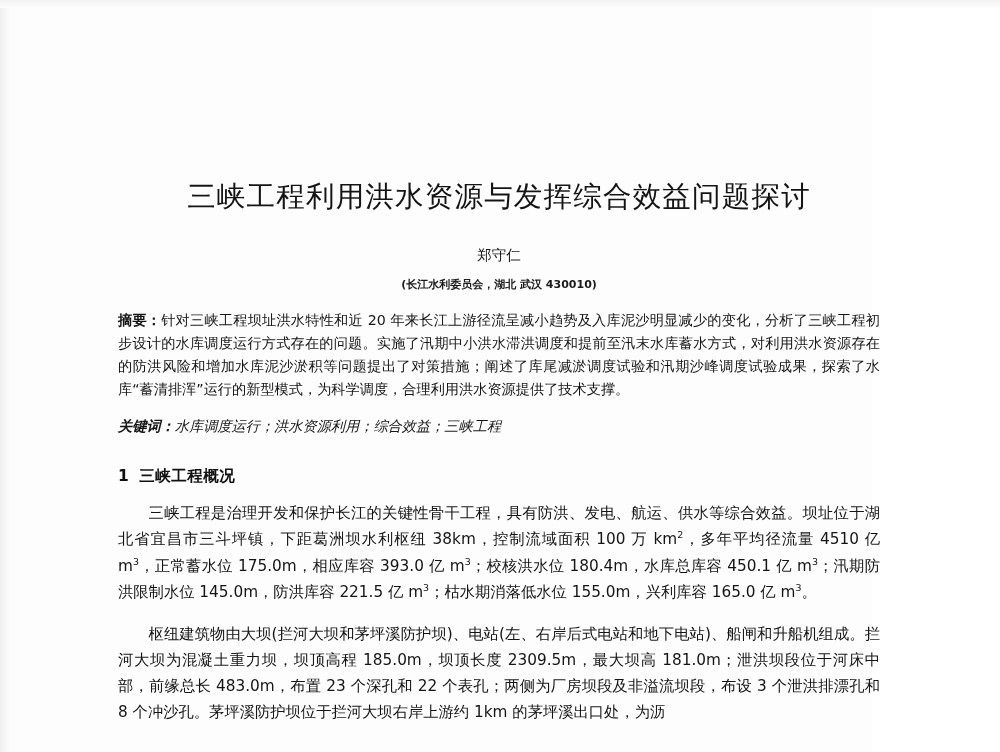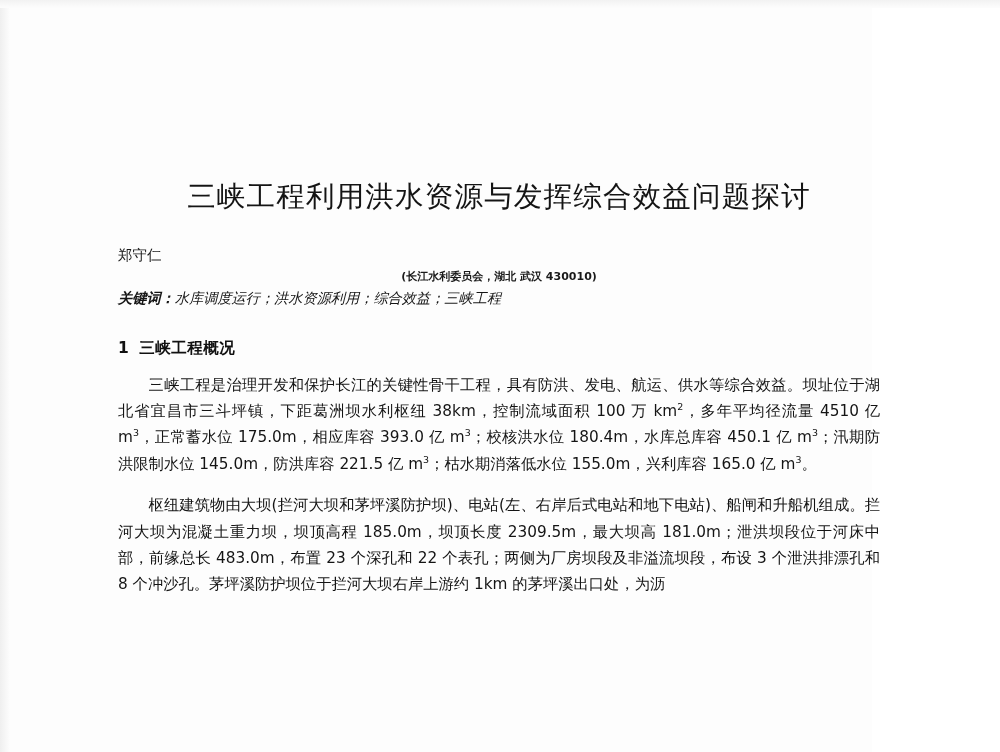--- a/index.html
+++ b/index.html
@@ -30,26 +30,26 @@
     margin-top: 178px;
     font-size: 28.5px;
     letter-spacing: 1.2px;
     text-align: center;
     font-weight: 400;
     color: #141414;
     font-family: "DejaVu Sans", "Liberation Sans", sans-serif;
   }
   .author {
     margin-top: 30px;
-    text-align: left;
+    text-align: center;
     font-size: 14.5px;
     color: #1a1a1a;
   }
   .affiliation {
-    margin-top: 4px;
+    margin-top: 12px;
     text-align: center;
     font-size: 11px;
     font-weight: bold;
     color: #1a1a1a;
   }
   .abstract {
     margin-top: 17px;
     font-size: 14.2px;
     line-height: 1.62;
     text-align: justify;
@@ -121,20 +121,21 @@
   <div class="scan-edge-top"></div>
 
   <div class="content">
 
     <h1 class="doc-title">三峡工程利用洪水资源与发挥综合效益问题探讨</h1>
 
     <div class="author">郑守仁</div>
 
     <div class="affiliation">(长江水利委员会，湖北 武汉 430010)</div>
 
+    <p class="abstract"><span class="lead">摘要：</span><span>针对三峡工程坝址洪水特性和近 20 年来长江上游径流呈减小趋势及入库泥沙明显减少的变化，分析了三峡工程初步设计的水库调度运行方式存在的问题。实施了汛期中小洪水滞洪调度和提前至汛末水库蓄水方式，对利用洪水资源存在的防洪风险和增加水库泥沙淤积等问题提出了对策措施；阐述了库尾减淤调度试验和汛期沙峰调度试验成果，探索了水库“蓄清排浑”运行的新型模式，为科学调度，合理利用洪水资源提供了技术支撑。</span></p>
 
     <p class="keywords"><span class="lead">关键词：</span><span>水库调度运行；洪水资源利用；综合效益；三峡工程</span></p>
 
     <h2 class="section-head"><span class="num">1</span><span>三峡工程概况</span></h2>
 
     <p class="body-para"><span>三峡工程是治理开发和保护长江的关键性骨干工程，具有防洪、发电、航运、供水等综合效益。坝址位于湖北省宜昌市三斗坪镇，下距葛洲坝水利枢纽 38km，控制流域面积 100 万 km</span><sup>2</sup><span>，多年平均径流量 4510 亿 m</span><sup>3</sup><span>，正常蓄水位 175.0m，相应库容 393.0 亿 m</span><sup>3</sup><span>；校核洪水位 180.4m，水库总库容 450.1 亿 m</span><sup>3</sup><span>；汛期防洪限制水位 145.0m，防洪库容 221.5 亿 m</span><sup>3</sup><span>；枯水期消落低水位 155.0m，兴利库容 165.0 亿 m</span><sup>3</sup><span>。</span></p>
 
     <p class="body-para tight"><span>枢纽建筑物由大坝(拦河大坝和茅坪溪防护坝)、电站(左、右岸后式电站和地下电站)、船闸和升船机组成。拦河大坝为混凝土重力坝，坝顶高程 185.0m，坝顶长度 2309.5m，最大坝高 181.0m；泄洪坝段位于河床中部，前缘总长 483.0m，布置 23 个深孔和 22 个表孔；两侧为厂房坝段及非溢流坝段，布设 3 个泄洪排漂孔和 8 个冲沙孔。茅坪溪防护坝位于拦河大坝右岸上游约 1km 的茅坪溪出口处，为沥</span></p>
 
   </div>

